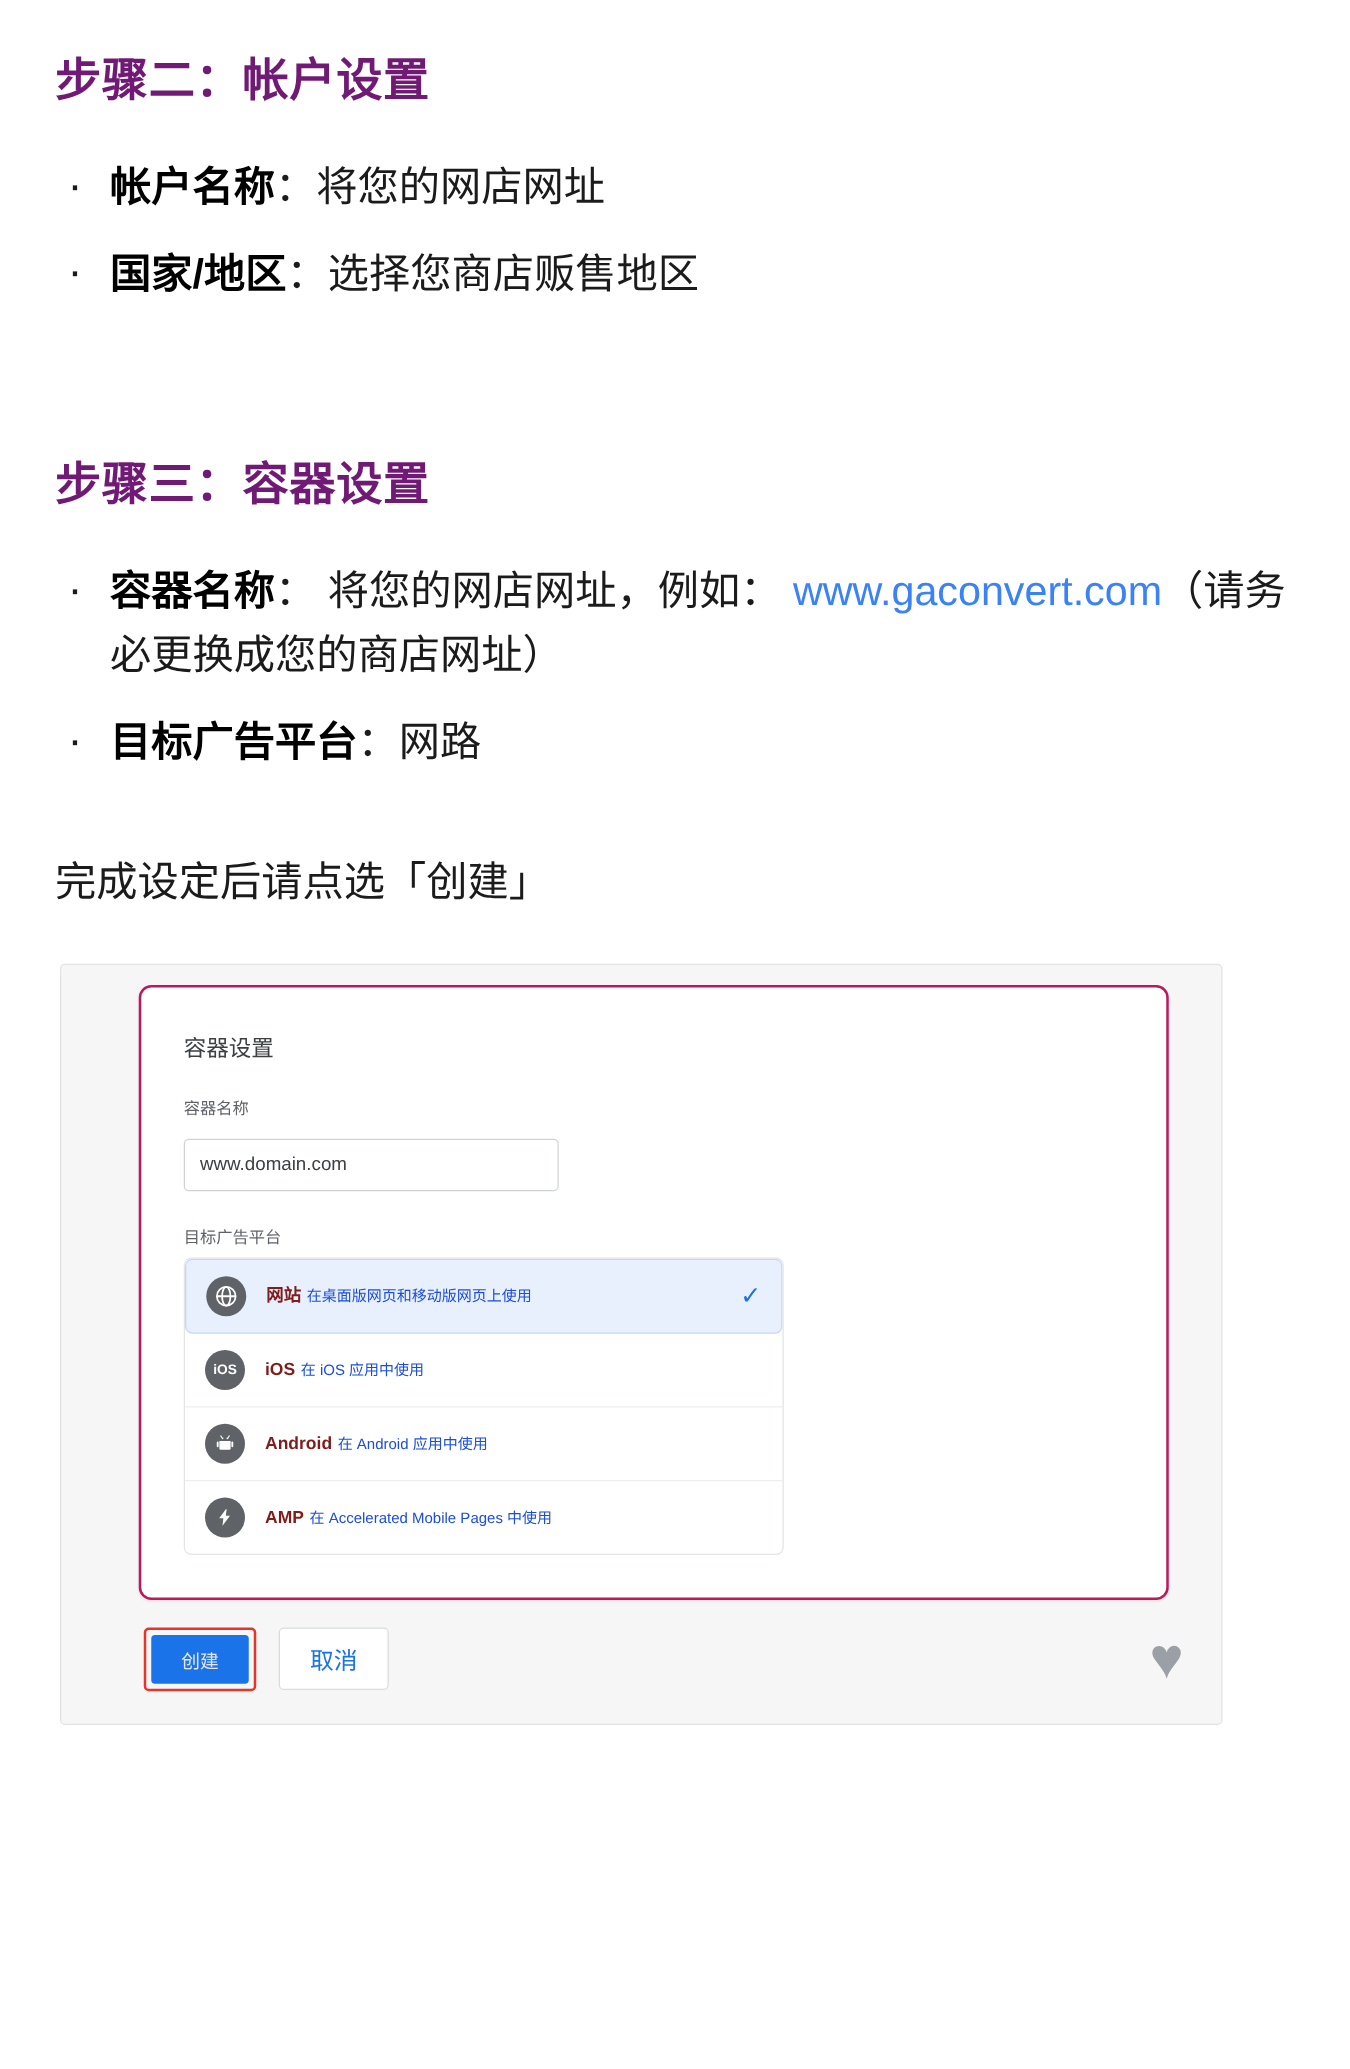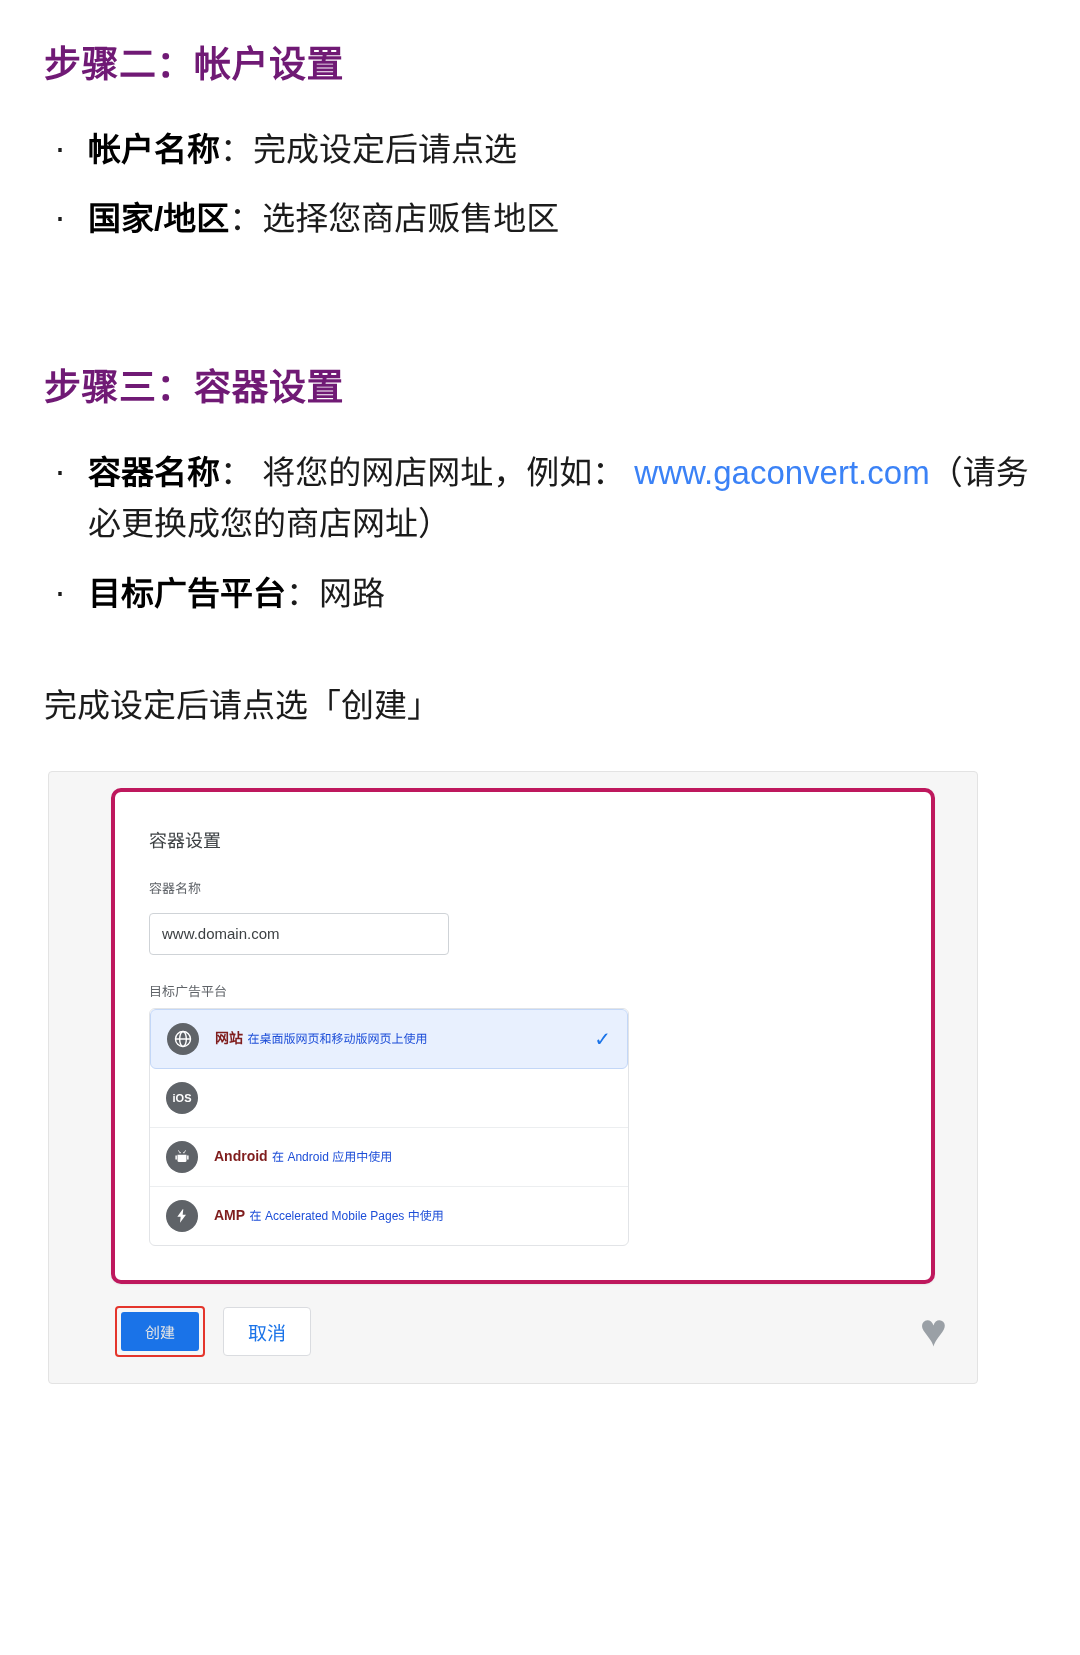--- a/index.html
+++ b/index.html
@@ -76,21 +76,21 @@
   .shot-outer {
     margin: 0 0 0 4px;
     width: 930px;
     background: #f6f6f6;
     border: 1px solid #e3e3e3;
     border-radius: 4px;
     padding: 16px 30px 26px 62px;
   }
   .shot-card {
     background: #ffffff;
-    border: 4px solid #be185d;
+    border: 2px solid #be185d;
     border-radius: 10px;
     padding: 28px 30px 34px 30px;
     width: 824px;
     box-shadow: 0 1px 2px rgba(0,0,0,0.06);
   }
   .card-title {
     font-size: 18px;
     color: #3c4043;
     margin: 6px 0 26px 4px;
   }
@@ -214,21 +214,21 @@
 </style>
 </head>
 <body>
 
 <div class="page">
 
   <h2 class="section-title">步骤二：帐户设置</h2>
 
   <ul class="bullets">
     <li>
-      <span class="term">帐户名称</span><span>：</span><span>完成设定后请点选</span>
+      <span class="term">帐户名称</span><span>：</span><span>将您的网店网址</span>
     </li>
     <li>
       <span class="term">国家/地区</span><span>：</span><span>选择您商店贩售地区</span>
     </li>
   </ul>
 
   <h2 class="section-title second">步骤三：容器设置</h2>
 
   <ul class="bullets">
     <li>
@@ -267,20 +267,24 @@
           </span>
           <span class="plat-text">
             <span class="plat-name">网站</span>
             <span class="plat-desc">在桌面版网页和移动版网页上使用</span>
           </span>
           <span class="check">✓</span>
         </div>
 
         <div class="platform-row">
           <span class="plat-icon">iOS</span>
+          <span class="plat-text">
+            <span class="plat-name">iOS</span>
+            <span class="plat-desc">在 iOS 应用中使用</span>
+          </span>
         </div>
 
         <div class="platform-row">
           <span class="plat-icon">
             <svg width="18" height="18" viewBox="0 0 24 24" fill="#ffffff">
               <path d="M6 9h12v8a1.5 1.5 0 0 1-1.5 1.5h-9A1.5 1.5 0 0 1 6 17V9z"></path>
               <circle cx="9.5" cy="6.2" r="0.9"></circle>
               <circle cx="14.5" cy="6.2" r="0.9"></circle>
               <path d="M7.5 3.6l1.2 2M16.5 3.6l-1.2 2" stroke="#ffffff" stroke-width="1.1" stroke-linecap="round"></path>
               <rect x="3.2" y="9.6" width="2" height="6" rx="1"></rect>

